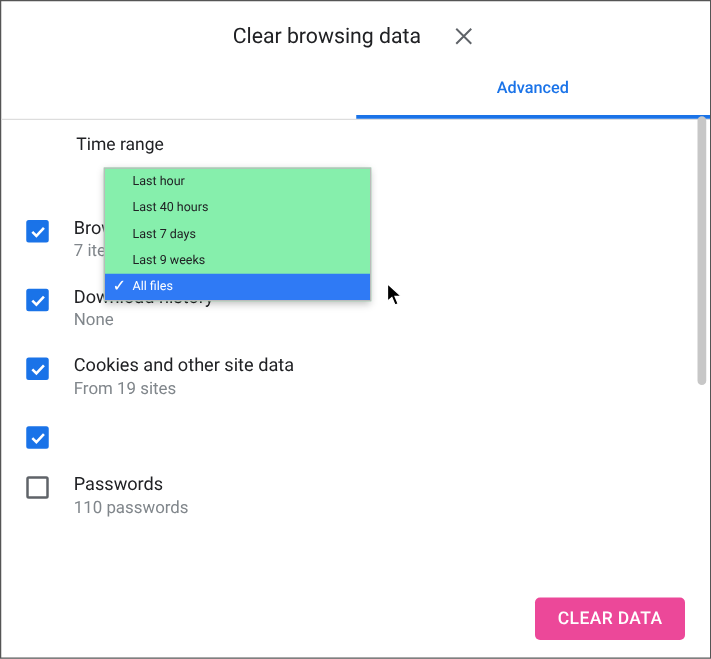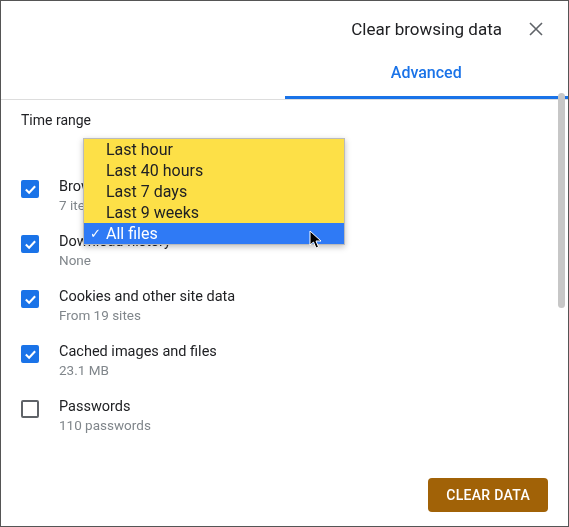--- a/index.html
+++ b/index.html
@@ -16,21 +16,21 @@
     }
     .dialog {
       width: 100%;
       height: 100%;
       display: flex;
       flex-direction: column;
       position: relative;
     }
     .header {
       display: flex;
-      justify-content: flex-end;
+      justify-content: center;
       align-items: center;
       padding: 16px 20px 8px 20px;
       gap: 22px;
     }
     .title {
       font-size: 17px;
       font-weight: 400;
     }
     .close-btn {
       width: 24px;
@@ -43,21 +43,21 @@
     }
     .tabs {
       display: flex;
       border-bottom: 1px solid #ddd;
       position: relative;
     }
     .tab {
       flex: 1;
       text-align: center;
       padding: 14px 0;
-      font-size: 16px;
+      font-size: 13px;
       font-weight: 500;
       cursor: pointer;
     }
     .tab.active {
       color: #1a73e8;
       border-bottom: 3px solid #1a73e8;
     }
     .tab.inactive {
       color: #5f6368;
     }
@@ -74,20 +74,21 @@
       position: relative;
     }
     .time-range-row {
       display: flex;
       align-items: center;
       margin-bottom: 20px;
       font-size: 14px;
     }
     .time-range-label {
       margin-right: 8px;
+      margin-left: 40px;
     }
     .list {
       margin-top: 40px;
     }
     .item {
       display: flex;
       align-items: flex-start;
       padding: 10px 0;
     }
     .checkbox {
@@ -122,31 +123,31 @@
     }
     .btn {
       font-size: 14px;
       font-weight: 500;
       padding: 9px 18px;
       border-radius: 4px;
       cursor: pointer;
       letter-spacing: 0.3px;
     }
     .btn-flat { color: #5f6368; background: transparent; }
-    .btn-primary { color: #fff; background: #a16207; }
+    .btn-primary { color: #fff; background: #ec4899; }
     .dropdown {
       position: absolute;
       left: 82px;
       top: 38px;
-      width: 262px;
-      background: #fde047;
+      width: 214px;
+      background: #86efac;
       border: 1px solid #bbb;
       box-shadow: 0 2px 6px rgba(0,0,0,0.25);
       z-index: 50;
-      font-size: 16px;
+      font-size: 10px;
     }
     .dropdown-option {
       padding: 1px 10px 1px 22px;
       cursor: pointer;
       position: relative;
       line-height: 19px;
     }
     .dropdown-option.selected {
       background: #2f7af5;
       color: #fff;
@@ -246,24 +247,20 @@
             <span class="item-sub">From 19 sites</span>
           </div>
         </div>
 
         <div class="item">
           <div class="checkbox checked">
               <svg width="13" height="13" viewBox="0 0 14 14">
                 <path d="M2 7 L5.5 10.5 L12 3.5" stroke="#fff" stroke-width="2.2" fill="none"></path>
               </svg>
             </div>
-          <div class="item-text">
-            <span class="item-label">Cached images and files</span>
-            <span class="item-sub">23.1 MB</span>
-          </div>
         </div>
 
         <div class="item">
           <div class="checkbox"></div>
           <div class="item-text">
             <span class="item-label">Passwords</span>
             <span class="item-sub">110 passwords</span>
           </div>
         </div>
 

